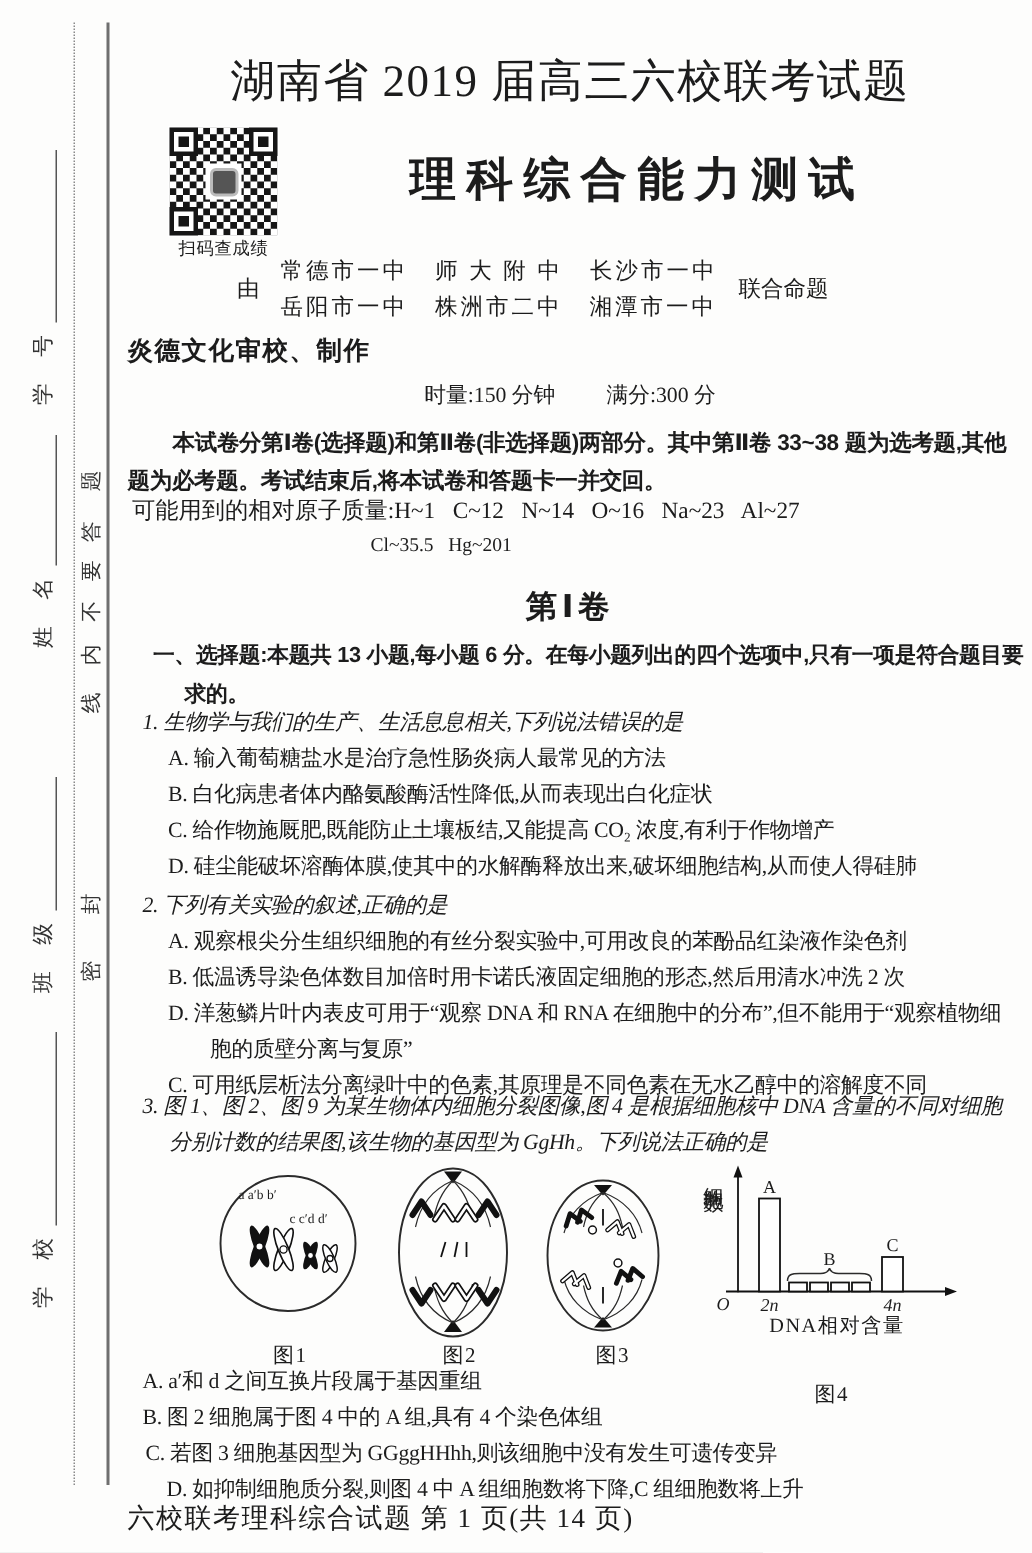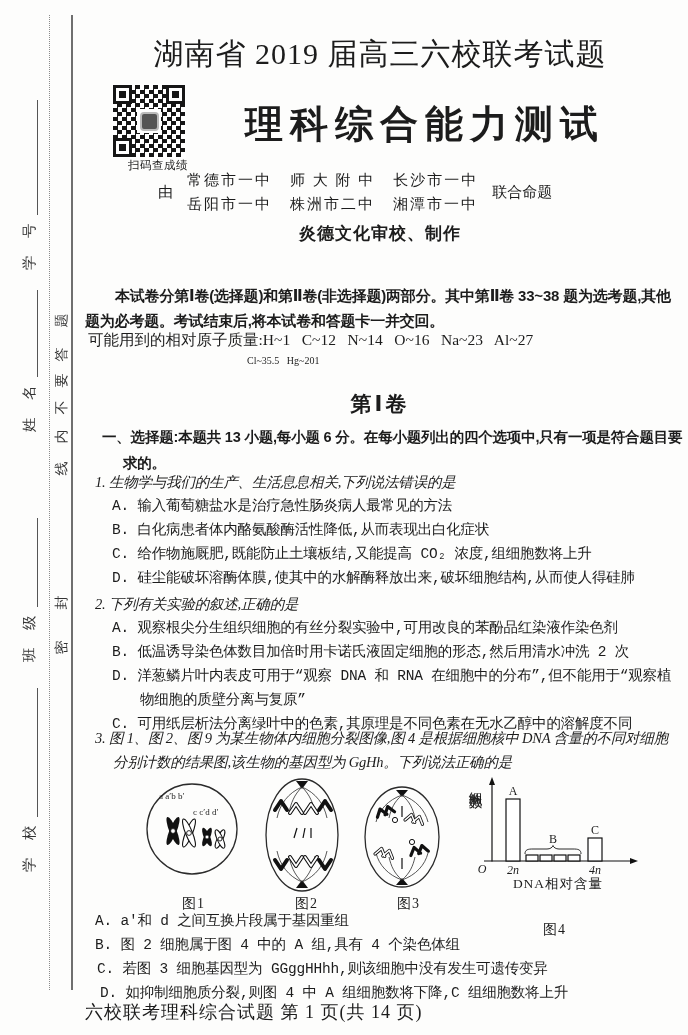--- a/index.html
+++ b/index.html
@@ -1,20 +1,20 @@
 <!DOCTYPE html>
 <html><head>
 <meta charset="utf-8">
 <style>
   html,body{margin:0;padding:0;background:#e8e8e8;}
   .page{position:relative;width:688px;height:1035px;background:#fdfdfc;color:#1c1c1c;
         font-family:"Liberation Serif","DejaVu Serif",serif;overflow:hidden;margin:0 auto;}
   .abs{position:absolute;}
   .sans{font-family:"Liberation Sans","DejaVu Sans",sans-serif;}
-  .ctr{text-align:center;}
+  .ctr{}
   .pre{white-space:pre-wrap;}
 
   
   .seal-dotted{left:49px;top:15px;height:975px;width:0;border-left:1px dotted #8a8a8a;}
   .seal-solid{left:71px;top:15px;height:975px;width:0;border-left:2px solid #6f6f6f;}
   .mfield{position:absolute;left:20px;height:18px;transform:rotate(-90deg);transform-origin:0 0;
           display:flex;align-items:flex-end;font-size:14.5px;color:#333;}
   .mlabel{letter-spacing:7px;white-space:nowrap;line-height:18px;}
   .mblank{flex:1;border-bottom:1.2px solid #555;height:14px;margin-left:1px;}
   .sealch{position:absolute;left:53px;width:17px;height:17px;line-height:17px;text-align:center;
@@ -22,41 +22,41 @@
 
   
   .title{left:85px;top:34px;width:590px;font-size:30px;letter-spacing:1px;text-align:center;}
   .qr{left:113px;top:85px;width:72px;height:72px;
       background:repeating-conic-gradient(#161616 0% 25%,#ffffff 0% 50%) 0 0/9px 9px;outline:1px solid #fff;}
   .finder{position:absolute;width:19px;height:19px;border:3.2px solid #161616;background:#fff;box-sizing:border-box;}
   .finder i{display:block;width:7px;height:7px;background:#161616;margin:3px auto;}
   .qr-center{position:absolute;left:24px;top:24px;width:24px;height:24px;background:#fff;
              display:flex;align-items:center;justify-content:center;}
   .qr-logo{width:15px;height:15px;border-radius:4px;background:#555;border:2px solid #bbb;}
-  .qr-cap{left:110px;top:158px;width:78px;font-size:11.5px;text-align:right;letter-spacing:.5px;}
-  .subject{left:195px;top:99px;width:460px;text-align:center;font-size:38px;font-weight:bold;letter-spacing:7px;}
+  .qr-cap{left:110px;top:158px;width:78px;font-size:11.5px;text-align:center;letter-spacing:.5px;}
+  .subject{left:195px;top:99px;width:460px;text-align:center;font-size:31px;font-weight:bold;letter-spacing:7px;}
   .schools{left:158px;top:171px;display:flex;align-items:center;gap:14px;font-size:15px;}
   .schools .rows{display:flex;flex-direction:column;gap:5px;}
   .schools .row{display:flex;gap:18px;white-space:pre;letter-spacing:2px;text-align:center;}
   .producer{left:85px;top:222px;width:590px;font-size:17px;font-weight:bold;letter-spacing:1px;}
   .timescore{left:85px;top:254px;width:590px;display:flex;justify-content:center;gap:34px;font-size:14.5px;}
 
   
   .notice{left:85px;top:283px;width:592px;font-size:15px;font-weight:bold;line-height:25px;
           text-indent:2em;letter-spacing:-0.2px;}
   .atomic1{left:88px;top:330px;width:590px;font-size:15.5px;}
-  .atomic2{left:85px;top:355px;width:590px;padding-left:162px;font-size:10px;box-sizing:border-box;}
+  .atomic2{left:85px;top:355px;width:590px;padding-left:162px;font-size:13px;box-sizing:border-box;}
   .sec-title{left:85px;top:390px;width:590px;font-size:21px;font-weight:bold;letter-spacing:3px;text-align:center;}
   .sec-intro{left:90px;top:424px;width:588px;font-size:14.5px;font-weight:bold;line-height:26px;
              padding-left:21px;text-indent:-21px;box-sizing:border-box;letter-spacing:-0.2px;margin-left:12px;}
 
   
   .q{font-size:14.5px;line-height:24px;letter-spacing:-0.2px;}
   .q .stem{padding-left:18px;text-indent:-18px;font-style:italic;}
-  .q .opt{margin-left:17px;padding-left:28px;text-indent:-28px;font-family:Liberation Mono, monospace;}
+  .q .opt{margin-left:17px;padding-left:28px;text-indent:-28px;}
   .q1{left:95px;top:470px;width:582px;}
   .q2{left:95px;top:592px;width:582px;}
   .q3{left:95px;top:726px;width:582px;}
   .q3opts{left:95px;top:909px;width:582px;}
 
   
   .figlabel{position:absolute;font-size:14px;letter-spacing:1px;}
   .ylab{left:466px;top:781px;writing-mode:vertical-lr;text-orientation:upright;font-size:13.5px;letter-spacing:2px;}
   svg{display:block;}
   .cellline{stroke:#2b2b2b;fill:none;}
@@ -134,33 +134,37 @@
         <span>岳阳市一中</span>
         <span>株洲市二中</span>
         <span>湘潭市一中</span>
       </span>
     </span>
     <span>联合命题</span>
   </div>
 
   <div class="abs producer ctr sans">炎德文化审校、制作</div>
 
+  <div class="abs timescore">
+    <span>时量:150 分钟</span>
+    <span>满分:300 分</span>
+  </div>
 
   <div class="abs notice sans">本试卷分第Ⅰ卷(选择题)和第Ⅱ卷(非选择题)两部分。其中第Ⅱ卷 33~38 题为选考题,其他题为必考题。考试结束后,将本试卷和答题卡一并交回。</div>
   <div class="abs atomic1 pre">可能用到的相对原子质量:H~1   C~12   N~14   O~16   Na~23   Al~27</div>
   <div class="abs atomic2 pre">Cl~35.5   Hg~201</div>
 
   <div class="abs sec-title sans">第Ⅰ卷</div>
   <div class="abs sec-intro sans">一、选择题:本题共 13 小题,每小题 6 分。在每小题列出的四个选项中,只有一项是符合题目要求的。</div>
 
   <div class="abs q q1">
     <div class="stem">1. 生物学与我们的生产、生活息息相关,下列说法错误的是</div>
     <div class="opt">A. 输入葡萄糖盐水是治疗急性肠炎病人最常见的方法</div>
     <div class="opt">B. 白化病患者体内酪氨酸酶活性降低,从而表现出白化症状</div>
-    <div class="opt">C. 给作物施厩肥,既能防止土壤板结,又能提高 CO₂ 浓度,组细胞数将上升</div>
+    <div class="opt">C. 给作物施厩肥,既能防止土壤板结,又能提高 CO₂ 浓度,有利于作物增产</div>
     <div class="opt">D. 硅尘能破坏溶酶体膜,使其中的水解酶释放出来,破坏细胞结构,从而使人得硅肺</div>
   </div>
 
   <div class="abs q q2">
     <div class="stem">2. 下列有关实验的叙述,正确的是</div>
     <div class="opt">A. 观察根尖分生组织细胞的有丝分裂实验中,可用改良的苯酚品红染液作染色剂</div>
     <div class="opt">B. 低温诱导染色体数目加倍时用卡诺氏液固定细胞的形态,然后用清水冲洗 2 次</div>
     <div class="opt">D. 洋葱鳞片叶内表皮可用于“观察 DNA 和 RNA 在细胞中的分布”,但不能用于“观察植物细胞的质壁分离与复原”</div>
     <div class="opt">C. 可用纸层析法分离绿叶中的色素,其原理是不同色素在无水乙醇中的溶解度不同</div>
   </div>
@@ -316,18 +320,18 @@
 
   <div class="figlabel" style="left:182px;top:895px">图1</div>
   <div class="figlabel" style="left:295px;top:895px">图2</div>
   <div class="figlabel" style="left:397px;top:895px">图3</div>
   <div class="figlabel" style="left:543px;top:921px">图4</div>
 
   <div class="abs q q3opts">
     <div class="opt" style="margin-left:0">A. a′和 d 之间互换片段属于基因重组</div>
     <div class="opt" style="margin-left:0">B. 图 2 细胞属于图 4 中的 A 组,具有 4 个染色体组</div>
     <div class="opt" style="margin-left:2px">C. 若图 3 细胞基因型为 GGggHHhh,则该细胞中没有发生可遗传变异</div>
-    <div class="opt" style="margin-left:5px">D. 如抑制细胞质分裂,则图 4 中 A 组细胞数将下降,C 组细胞数将上升</div>
+    <div class="opt" style="margin-left:16px">D. 如抑制细胞质分裂,则图 4 中 A 组细胞数将下降,C 组细胞数将上升</div>
   </div>
 
   <div class="abs footer">六校联考理科综合试题 第 1 页(共 14 页)</div>
 
 </div>
 
 </body></html>

